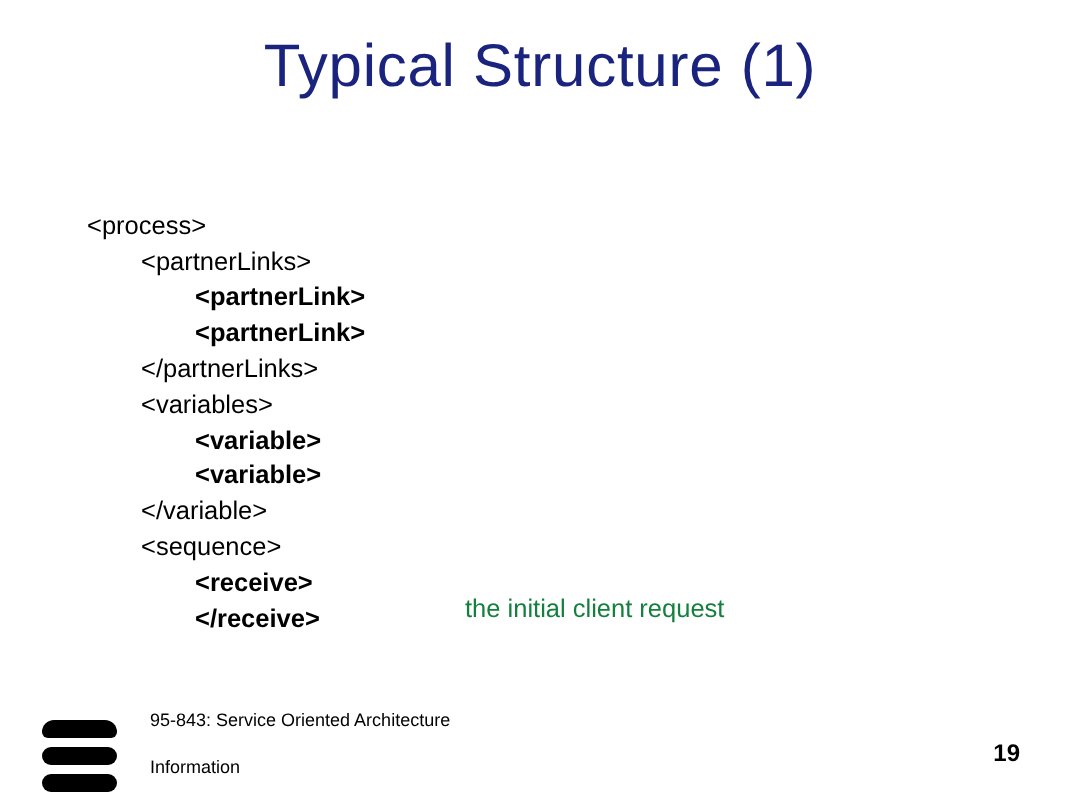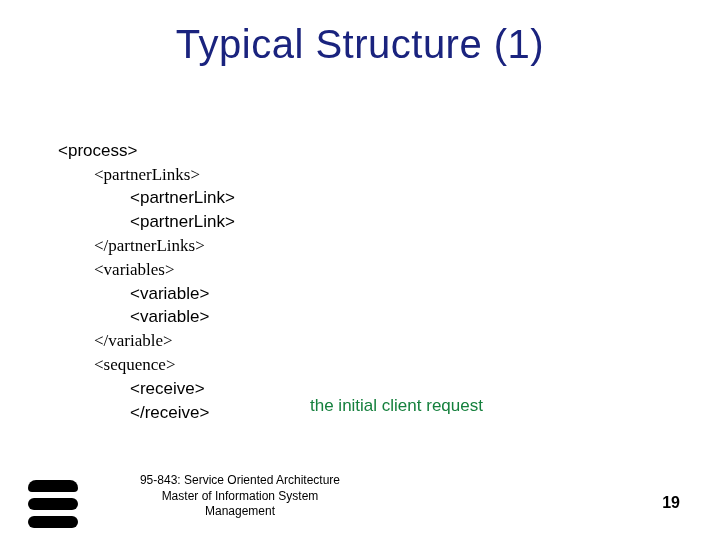--- a/index.html
+++ b/index.html
@@ -26,35 +26,34 @@
   }
   .code-block {
     position: absolute;
     top: 115px;
     left: 58px;
     font-size: 17px;
     line-height: 1.4;
     white-space: pre;
     color: #000;
   }
-  .indent1 { padding-left: 36px; display: inline-block; font-family: Liberation Serif, serif; }
-  .indent2 { padding-left: 72px; display: inline-block; }
+  .indent1 { padding-left: 36px; display: inline-block; }
+  .indent2 { padding-left: 72px; display: inline-block; font-weight: bold; }
   .annotation {
     position: absolute;
     top: 396px;
     left: 310px;
     font-size: 17px;
     color: #15803d;
   }
   .footer-text {
     position: absolute;
     bottom: 20px;
     left: 100px;
     width: 280px;
-    text-align: center;
     font-size: 12px;
     line-height: 1.3;
     color: #000;
   }
   .page-number {
     position: absolute;
     bottom: 28px;
     right: 40px;
     font-size: 16px;
     font-weight: bold;
@@ -99,17 +98,17 @@
 <div class="annotation">the initial client request</div>
 
 <div class="logo">
   <div class="bar top"></div>
   <div class="bar"></div>
   <div class="bar"></div>
 </div>
 
 <div class="footer-text">
   <span>95-843: Service Oriented Architecture</span><br>
-  <span>Master of Information System</span><br>
-  <span>Management</span>
+  <br>
+  <span>Information</span>
 </div>
 
 <div class="page-number">19</div>
 
 </body></html>

